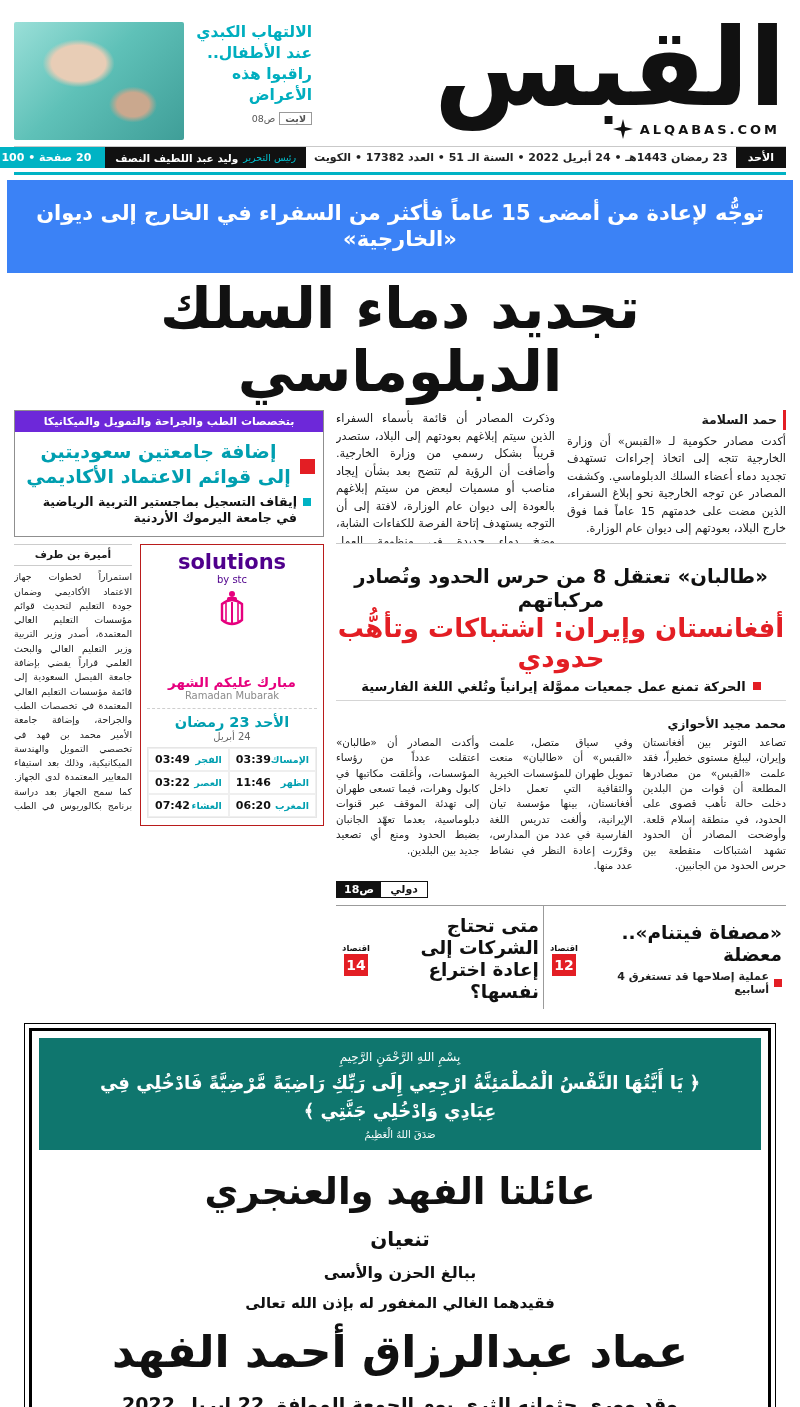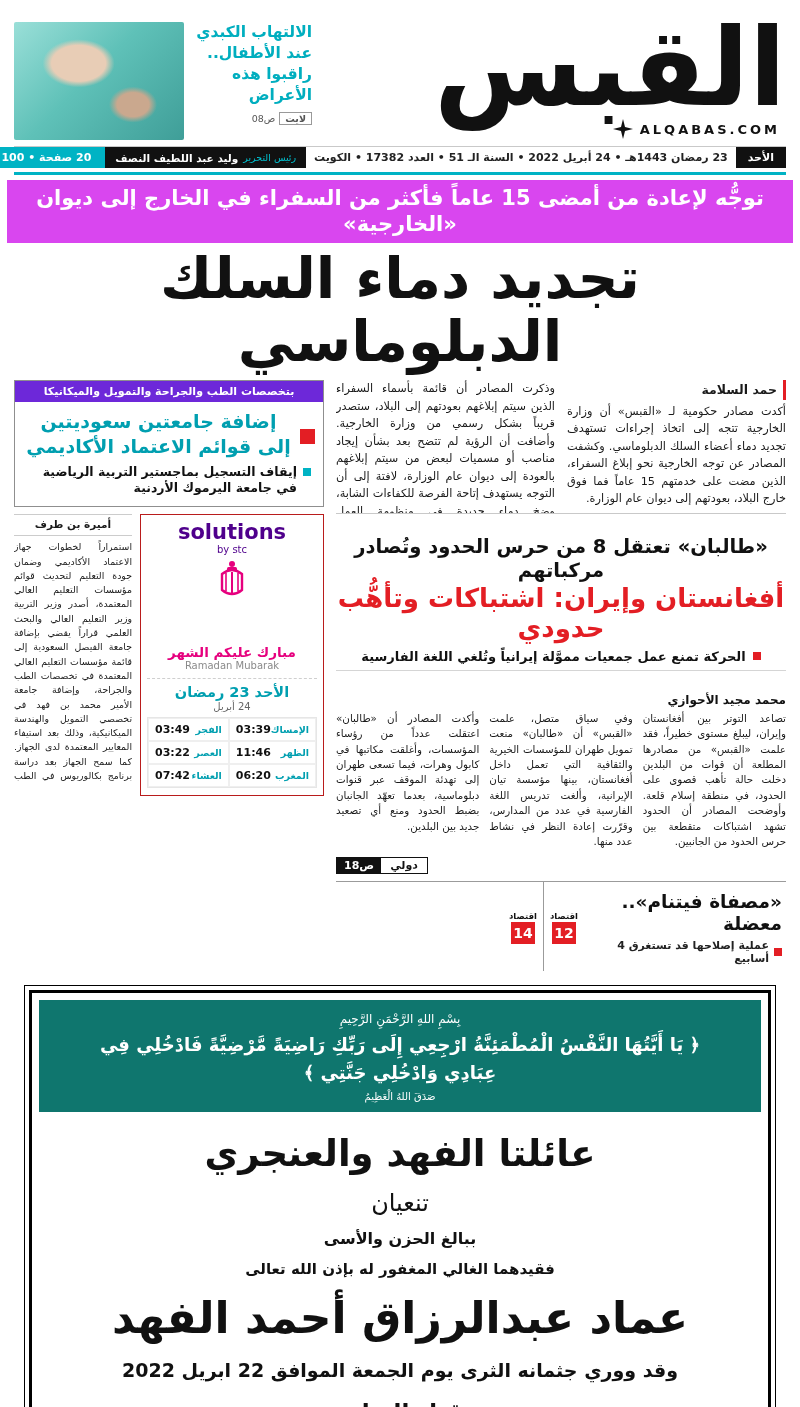--- a/index.html
+++ b/index.html
@@ -30,37 +30,37 @@
   .date-text{display:flex;align-items:center;padding:0 8px;font-weight:bold;color:#222;white-space:nowrap;}
   .editor-box{background:#111;color:#fff;display:flex;align-items:center;gap:5px;padding:0 10px;white-space:nowrap;}
   .editor-label{color:#00c2d1;font-size:9.5px;}
   .editor-name{font-weight:bold;font-size:10.5px;}
   .db-spacer{flex:1;}
   .pages-box{background:#00b3c4;color:#fff;font-weight:bold;display:flex;align-items:center;padding:0 14px;white-space:nowrap;}
 
   .teal-rule{height:3px;background:#00b3c4;margin:4px 14px 0;}
 
   
-  .kicker{background:#d946ef;color:#fff;text-align:center;font-weight:bold;font-size:21px;padding:5px 6px;margin:5px 7px 0;line-height:1.25;}
+  .kicker{background:#3b82f6;color:#fff;text-align:center;font-weight:bold;font-size:21px;padding:20px 6px;margin:5px 7px 0;line-height:1.25;}
   .headline{font-size:57px;font-weight:bold;text-align:center;margin:4px 14px 6px;line-height:1.12;}
 
   .main{display:flex;gap:12px;margin:2px 14px 0;}
   .zone-right{flex:1;min-width:0;}
   .zone-left{width:310px;flex:none;}
 
   .lead-cols{display:flex;gap:12px;height:134px;overflow:hidden;border-bottom:1px solid #c9c9c9;padding-bottom:6px;}
   .lead-col{flex:1;font-size:11.3px;line-height:1.55;text-align:justify;color:#1a1a1a;}
   .byline{font-weight:bold;font-size:12.5px;margin-bottom:3px;border-right:3px solid #e31e24;padding-right:6px;}
 
   
   .taliban{padding-top:6px;}
   .t-black{font-size:19.5px;font-weight:bold;text-align:center;margin:15px 0 2px;line-height:1.2;}
   .t-red{font-size:26px;font-weight:bold;color:#e31e24;text-align:center;margin:2px 0 5px;line-height:1.15;}
   .t-bullet{display:flex;align-items:center;justify-content:center;gap:7px;font-size:13px;font-weight:bold;
-            border-bottom:1px solid #d5d5d5;padding-bottom:6px;margin-bottom:22px;}
+            border-bottom:1px solid #d5d5d5;padding-bottom:6px;margin-bottom:16px;}
   .sq{width:8px;height:8px;background:#e31e24;display:inline-block;flex:none;}
   .t-byline{font-weight:bold;font-size:12px;margin:2px 0 4px;}
   .t-cols{display:flex;gap:10px;height:142px;overflow:hidden;}
   .t-col{flex:1;font-size:10.3px;line-height:1.5;text-align:justify;color:#1a1a1a;}
   .t-footer{display:flex;justify-content:flex-end;margin-top:4px;}
   .ref-chip{display:inline-flex;align-items:stretch;border:1px solid #111;font-size:11px;font-weight:bold;cursor:pointer;}
   .ref-chip .sec{padding:1px 9px;}
   .ref-chip .pg{background:#111;color:#fff;padding:1px 7px;}
 
   
@@ -102,21 +102,21 @@
               padding:2px 0;margin-bottom:4px;}
 
   
   .obituary{margin:14px 24px 0;border:1px solid #000;padding:4px;background:#fff;}
   .ob-inner{border:3px solid #000;text-align:center;padding-bottom:14px;}
   .ob-banner{background:#0f766e;color:#fff;margin:7px;padding:12px 10px 10px;}
   .ob-basmala{font-size:12px;}
   .ob-verse{font-size:18px;font-weight:bold;margin:5px auto 4px;line-height:1.55;max-width:640px;}
   .ob-sadaqa{font-size:10px;}
   .ob-families{font-size:37px;font-weight:bold;margin-top:20px;}
-  .ob-verb{font-size:24px;font-weight:normal;margin-top:14px;}
+  .ob-verb{font-size:20px;font-weight:bold;margin-top:14px;}
   .ob-sorrow{font-size:16px;font-weight:bold;margin-top:12px;}
   .ob-intro{font-size:15px;font-weight:bold;margin-top:12px;}
   .ob-name{font-size:44px;font-weight:bold;margin-top:14px;}
   .ob-burial{font-size:19px;font-weight:bold;margin-top:16px;}
   .ob-cond{font-size:23px;font-weight:bold;margin-top:18px;}
 </style>
 </head>
 <body>
 
 <div class="page">
@@ -201,20 +201,23 @@
               <span class="sq"></span>
               <span>عملية إصلاحها قد تستغرق 4 أسابيع</span>
             </div>
           </div>
           <div class="badge">
             <div class="b-label">اقتصاد</div>
             <div class="b-num">12</div>
           </div>
         </div>
         <div class="teaser-cell second">
+          <div class="tz-text">
+            <div class="tz-title">متى تحتاج الشركات إلى إعادة اختراع نفسها؟</div>
+          </div>
           <div class="badge">
             <div class="b-label">اقتصاد</div>
             <div class="b-num">14</div>
           </div>
         </div>
       </div>
     </div>
 
     <div class="zone-left">
       <div class="uni-box">

